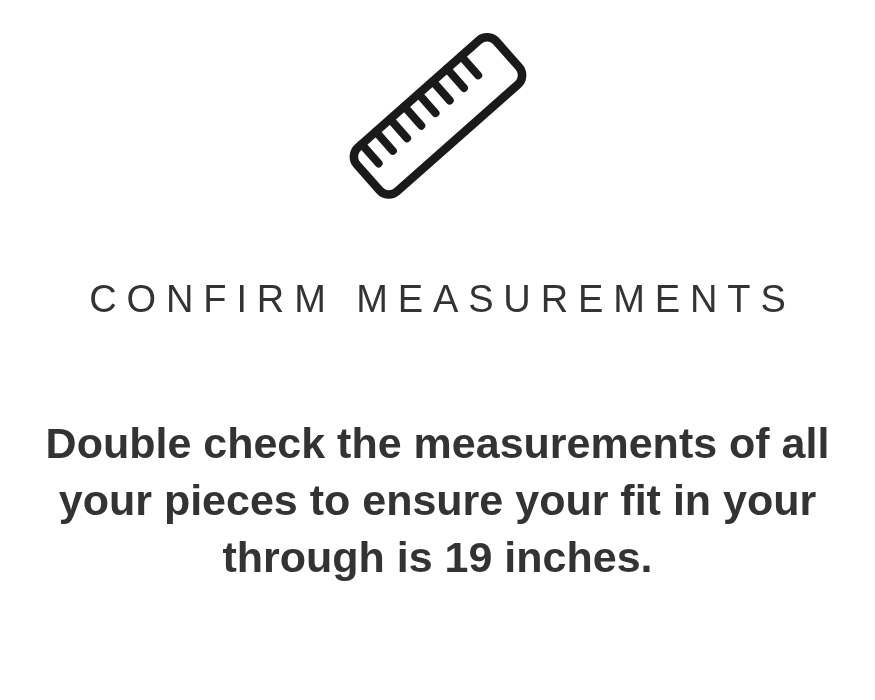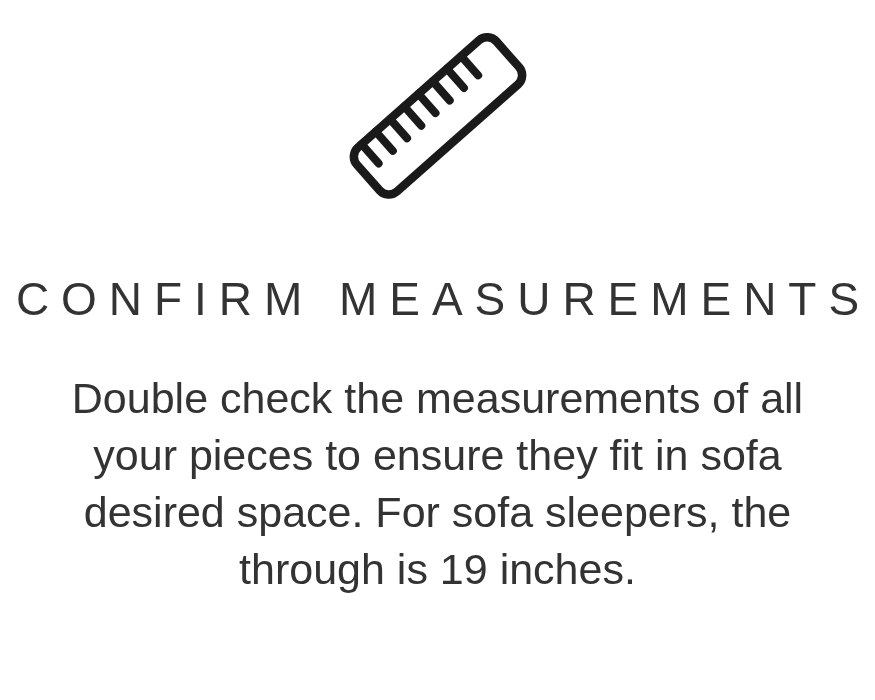--- a/index.html
+++ b/index.html
@@ -24,34 +24,34 @@
   .icon-wrap {
     margin-top: 20px;
     width: 190px;
     height: 188px;
     display: flex;
     align-items: center;
     justify-content: center;
   }
   .heading {
     margin: 68px 0 0 0;
-    font-size: 46px;
+    font-size: 38px;
     font-weight: 400;
     line-height: 46px;
     letter-spacing: 0.26em;
     color: #333333;
     white-space: nowrap;
     text-align: center;
     padding-left: 0.26em; 
   }
   .body-text {
-    margin-top: 48px;
+    margin-top: 93px;
     font-size: 43px;
     line-height: 57px;
-    font-weight: 400;
+    font-weight: 700;
     color: #333333;
     text-align: center;
   }
   .body-line {
     white-space: nowrap;
   }
 </style>
 </head>
 <body>
 
@@ -72,18 +72,17 @@
           <line x1="60" y1="-31" x2="60" y2="-4"></line>
         </g>
       </g>
     </svg>
   </div>
 
   <h1 class="heading">CONFIRM MEASUREMENTS</h1>
 
   <div class="body-text">
     <div class="body-line">Double check the measurements of all</div>
-    <div class="body-line">your pieces to ensure they fit in sofa</div>
-    <div class="body-line">desired space. For sofa sleepers, the</div>
+    <div class="body-line">your pieces to ensure your fit in your</div>
     <div class="body-line">through is 19 inches.</div>
   </div>
 
 </div>
 
 </body></html>

